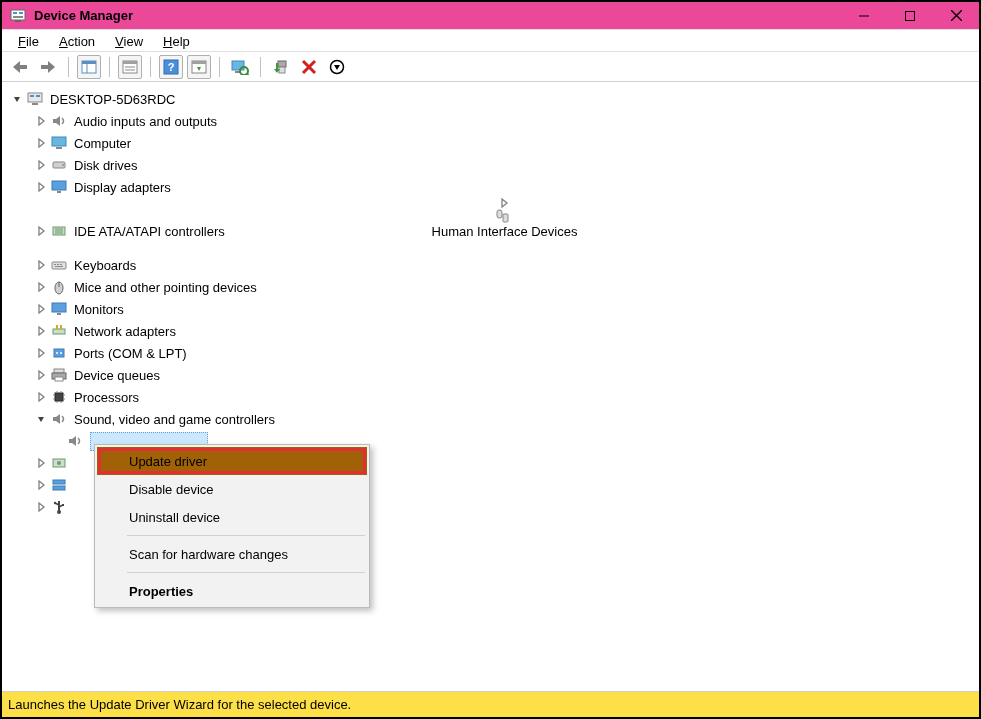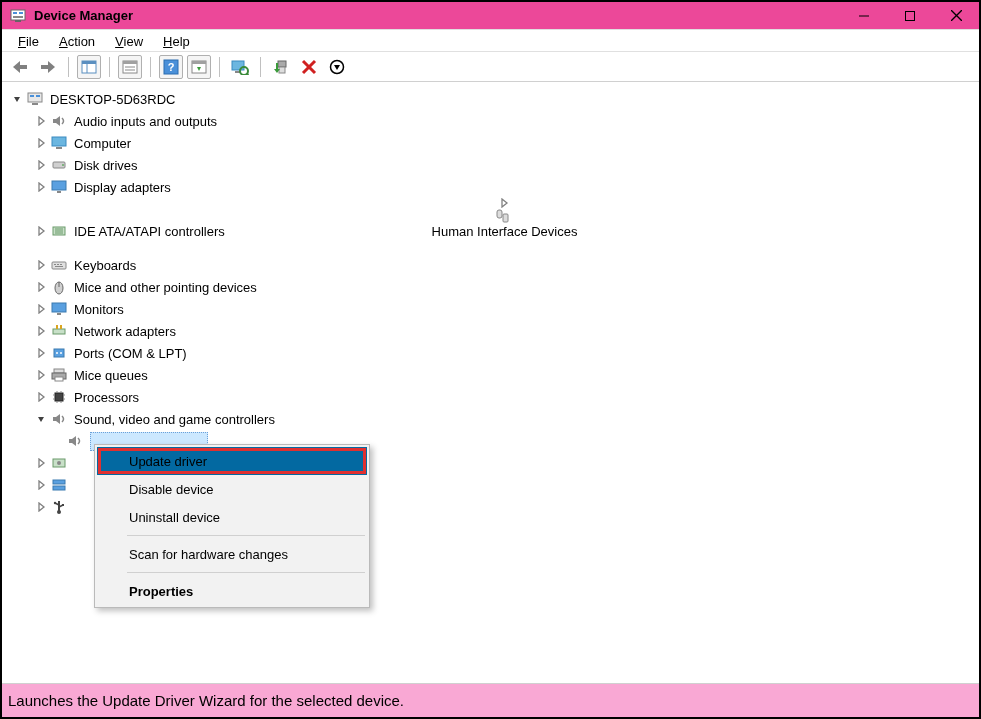--- a/index.html
+++ b/index.html
@@ -113,45 +113,45 @@
       width: 276px;
     }
     .cm-item {
       height: 28px;
       display: flex;
       align-items: center;
       padding-left: 32px;
       cursor: default;
     }
     .cm-item.highlight {
-      background: #0369a1;
+      background: #a16207;
       position: relative;
     }
     .cm-item.highlight::after {
       content: "";
       position: absolute;
       left: 1px; right: 1px; top: 1px; bottom: 1px;
       border: 3px solid #e03030;
       pointer-events: none;
     }
     .cm-sep {
       height: 1px;
       background: #d0d0d0;
       margin: 4px 2px 4px 30px;
     }
     .cm-item.bold { font-weight: bold; }
     
     .statusbar {
-      height: 34px;
+      height: 26px;
       border-top: 1px solid #d0d0d0;
       display: flex;
       align-items: center;
       padding: 0 6px;
-      font-size: 15px;
-      background: #f9a8d4;
+      font-size: 13px;
+      background: #fde047;
     }
     svg { display: block; }
   </style>
 </head>
 <body>
 
 <div class="titlebar">
   <span class="app-icon">
     <svg width="16" height="16" viewBox="0 0 16 16">
       <rect x="1" y="2" width="14" height="10" fill="#fff" stroke="#666"></rect>
@@ -451,21 +451,21 @@
             <path d="M3 1 L8 5 L3 9 Z" fill="none" stroke="#808080" stroke-width="1.3"></path>
           </svg>
         </span>
         <span class="node-icon">
           <svg width="16" height="16" viewBox="0 0 16 16">
             <rect x="3" y="2" width="10" height="4" fill="#ddd" stroke="#888"></rect>
             <rect x="1" y="6" width="14" height="6" fill="#aaa" stroke="#666"></rect>
             <rect x="4" y="10" width="8" height="4" fill="#fff" stroke="#888"></rect>
           </svg>
         </span>
-        <span class="node-label">Mice queues</span>
+        <span class="node-label">Device queues</span>
       </div>
       <div class="tree-node" style="padding-left: 28px;">
         <span class="expander">
           <svg width="10" height="10" viewBox="0 0 10 10">
             <path d="M3 1 L8 5 L3 9 Z" fill="none" stroke="#808080" stroke-width="1.3"></path>
           </svg>
         </span>
         <span class="node-icon">
           <svg width="16" height="16" viewBox="0 0 16 16">
             <rect x="4" y="4" width="8" height="8" fill="#444" stroke="#222"></rect>

